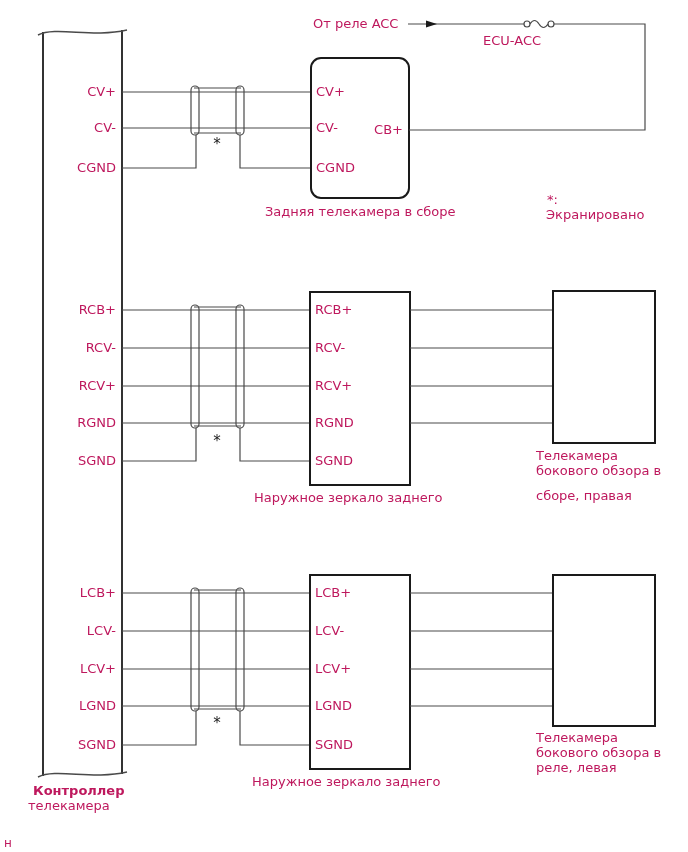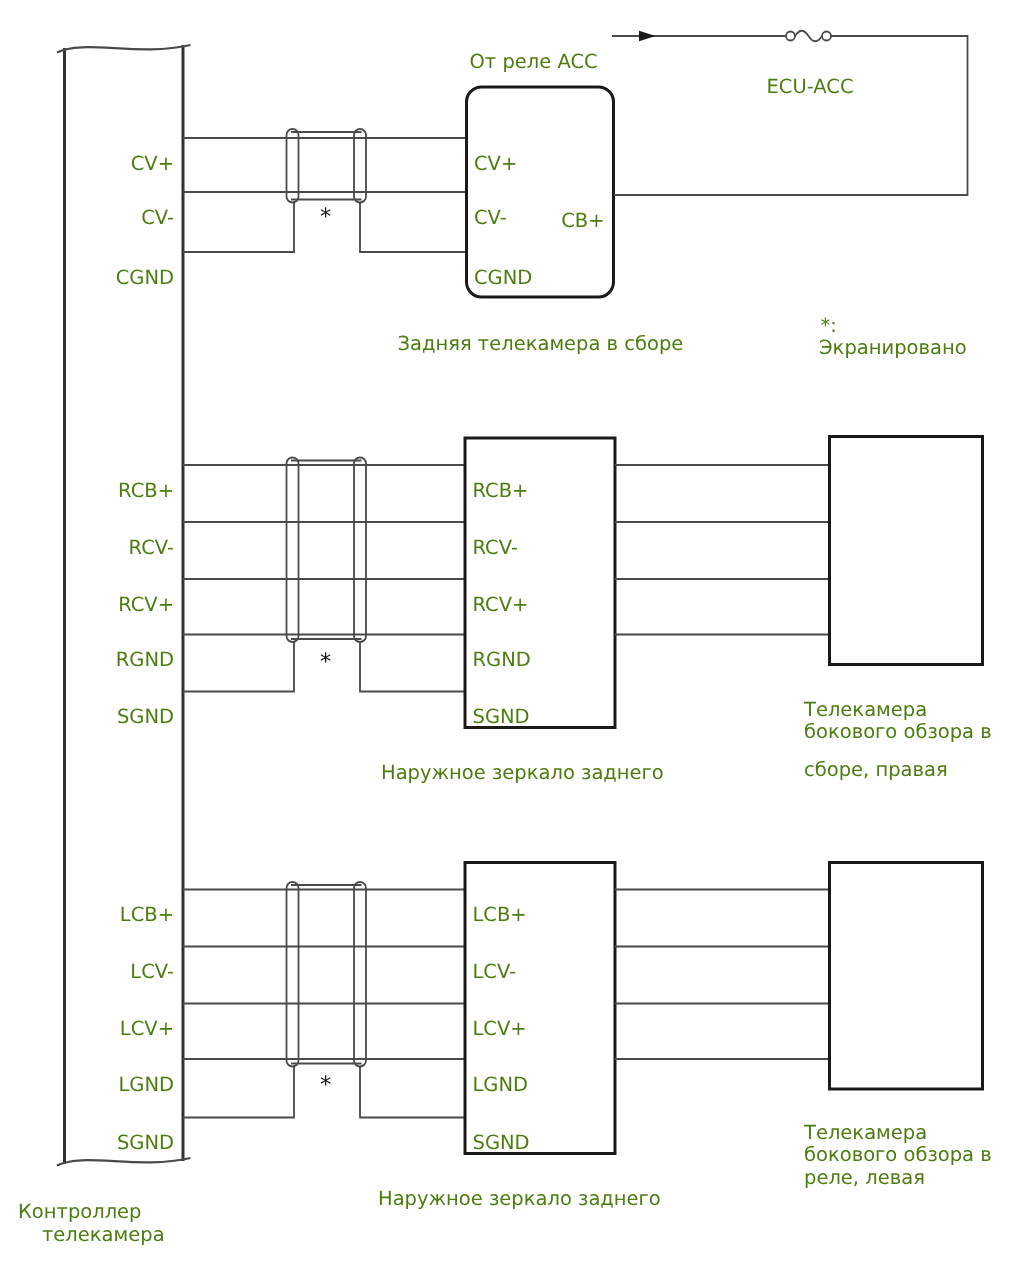--- a/index.html
+++ b/index.html
@@ -10,23 +10,22 @@
     width: 688px;
     height: 852px;
     background: #ffffff;
     overflow: hidden;
   }
   .diagram svg { position: absolute; left: 0; top: 0; }
   .lbl {
     position: absolute;
     font-size: 13px;
     line-height: 16px;
-    color: #4d7c0f;
+    color: #be185d;
     white-space: nowrap;
-    margin-top: 18px;
   }
   .lbl.r { text-align: right; }
   .star {
     position: absolute;
     font-size: 15px;
     line-height: 16px;
     color: #1a1a1a;
     width: 14px;
     text-align: center;
   }
@@ -144,21 +143,21 @@
   <span class="lbl r" style="right:572px; top:698px;">LGND</span>
   <span class="lbl r" style="right:572px; top:737px;">SGND</span>
 
   <span class="lbl" style="left:316px; top:84px;">CV+</span>
   <span class="lbl" style="left:316px; top:120px;">CV-</span>
   <span class="lbl" style="left:316px; top:160px;">CGND</span>
   <span class="lbl r" style="right:285px; top:122px;text-align:right;">CB+</span>
   <span class="lbl" style="left:265px; top:204px;">Задняя телекамера в сборе</span>
 
   <span class="lbl" style="left:313px; top:16px;">От реле ACC</span>
-  <span class="lbl" style="left:511px; top:33px;">ECU-ACC</span>
+  <span class="lbl" style="left:483px; top:33px;">ECU-ACC</span>
 
   <span class="lbl" style="left:547px; top:192px;">*:</span>
   <span class="lbl" style="left:546px; top:207px;">Экранировано</span>
 
   <span class="star" style="left:210px; top:136px;">*</span>
   <span class="star" style="left:210px; top:433px;">*</span>
   <span class="star" style="left:210px; top:715px;">*</span>
 
   <span class="lbl" style="left:315px; top:302px;">RCB+</span>
   <span class="lbl" style="left:315px; top:340px;">RCV-</span>
@@ -175,18 +174,18 @@
   <span class="lbl" style="left:315px; top:623px;">LCV-</span>
   <span class="lbl" style="left:315px; top:661px;">LCV+</span>
   <span class="lbl" style="left:315px; top:698px;">LGND</span>
   <span class="lbl" style="left:315px; top:737px;">SGND</span>
   <span class="lbl" style="left:252px; top:774px;">Наружное зеркало заднего</span>
 
   <span class="lbl" style="left:536px; top:730px;">Телекамера</span>
   <span class="lbl" style="left:536px; top:745px;">бокового обзора в</span>
   <span class="lbl" style="left:536px; top:760px;">реле, левая</span>
 
-  <span class="lbl" style="left:12px; top:783px;">Контроллер</span>
+  <span class="lbl" style="left:33px; top:783px;font-weight:bold;">Контроллер</span>
   <span class="lbl" style="left:28px; top:798px;">телекамера</span>
 
   <span class="lbl small" style="left:4px; top:835px;">н</span>
 
 </div>
 
 </body></html>

